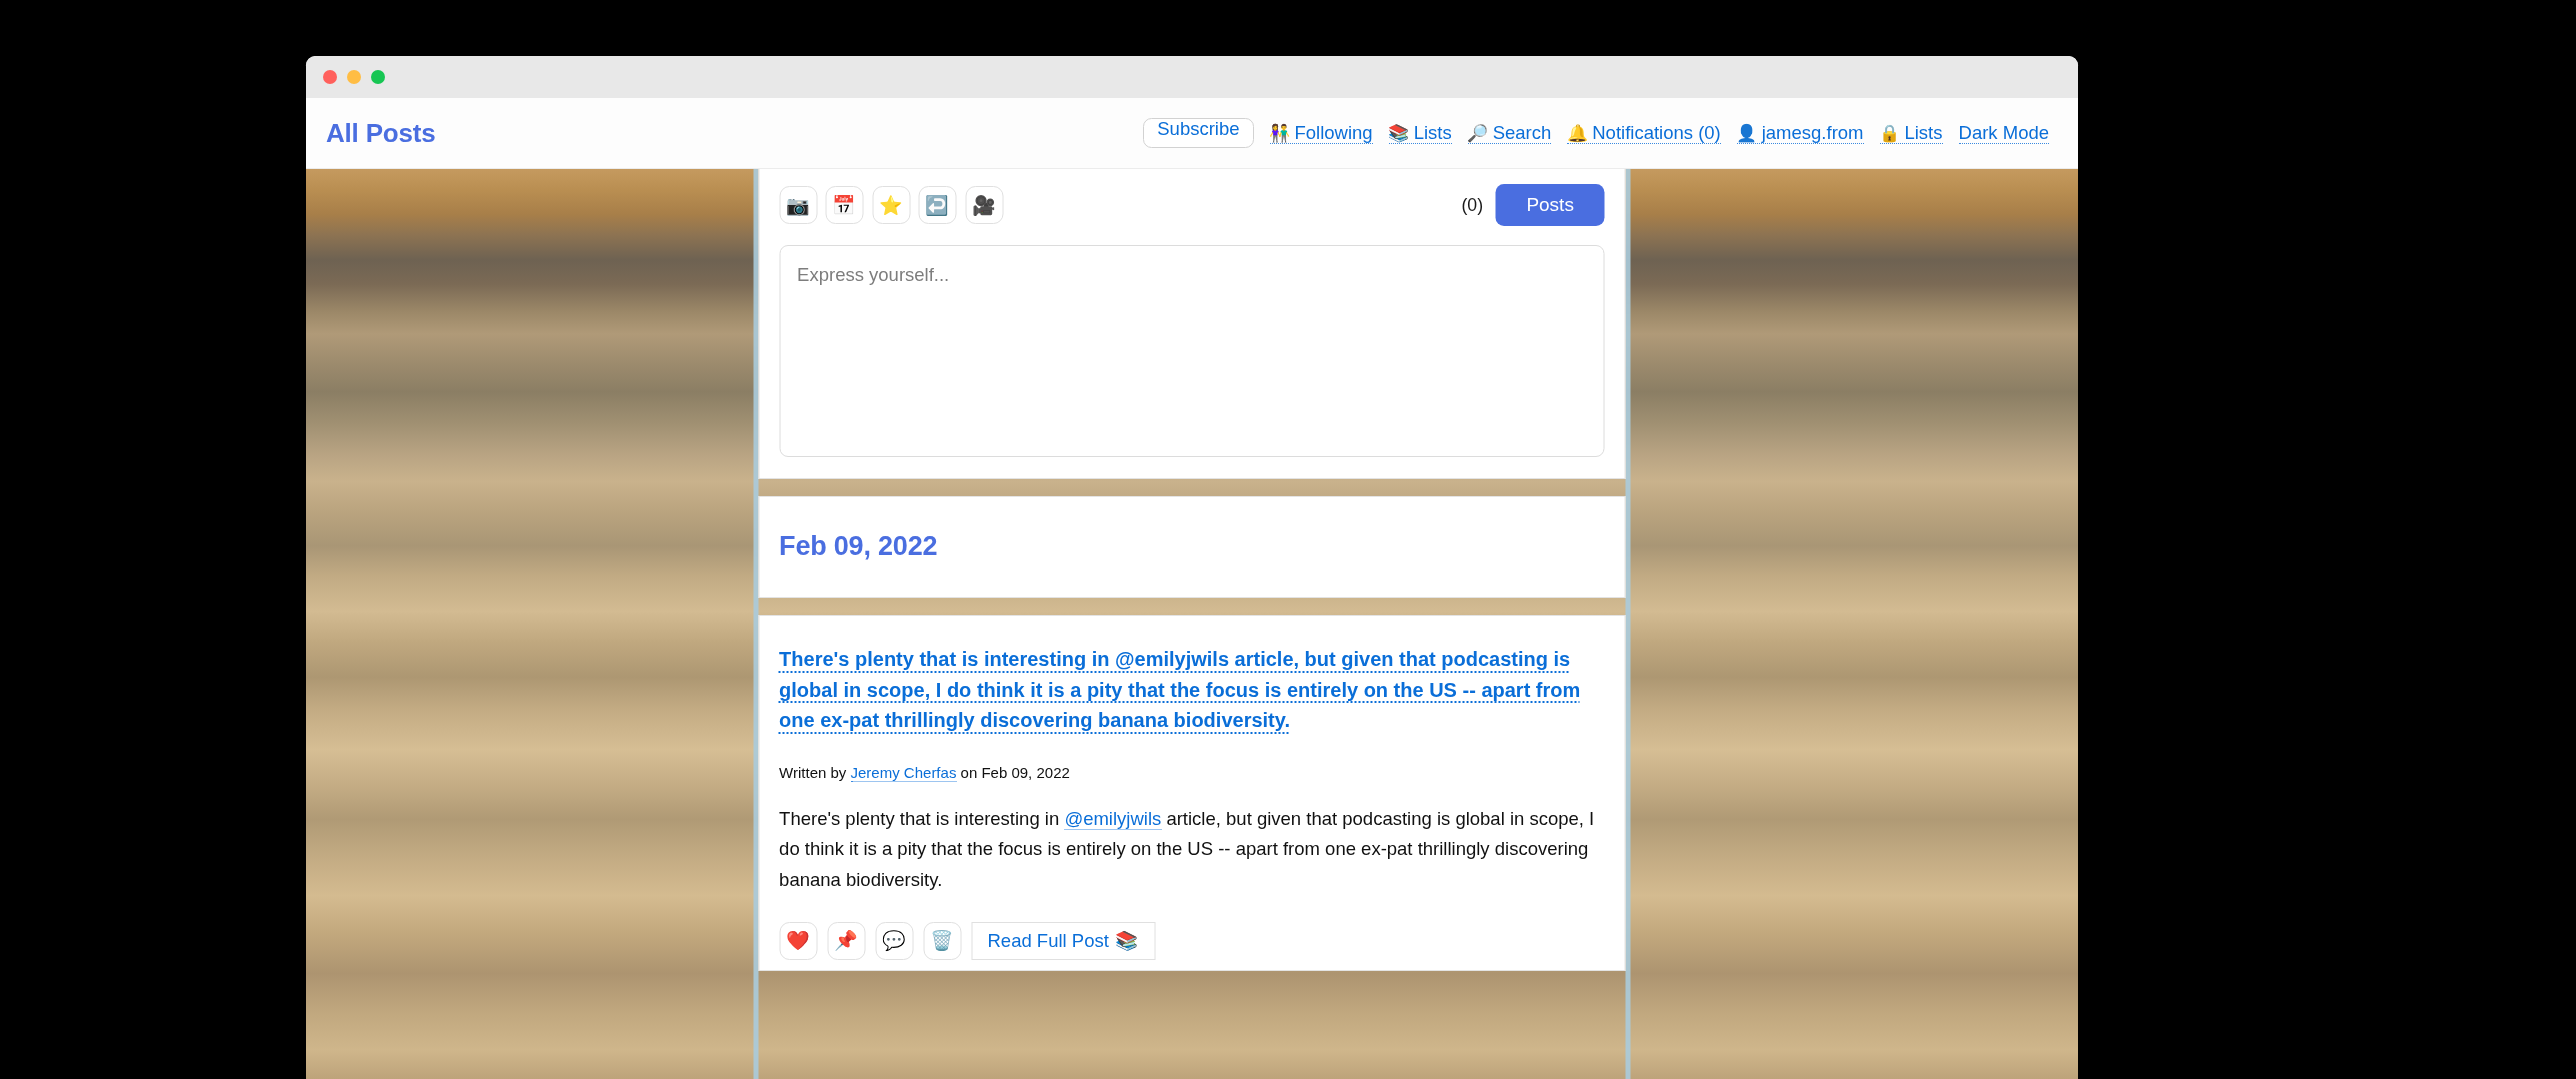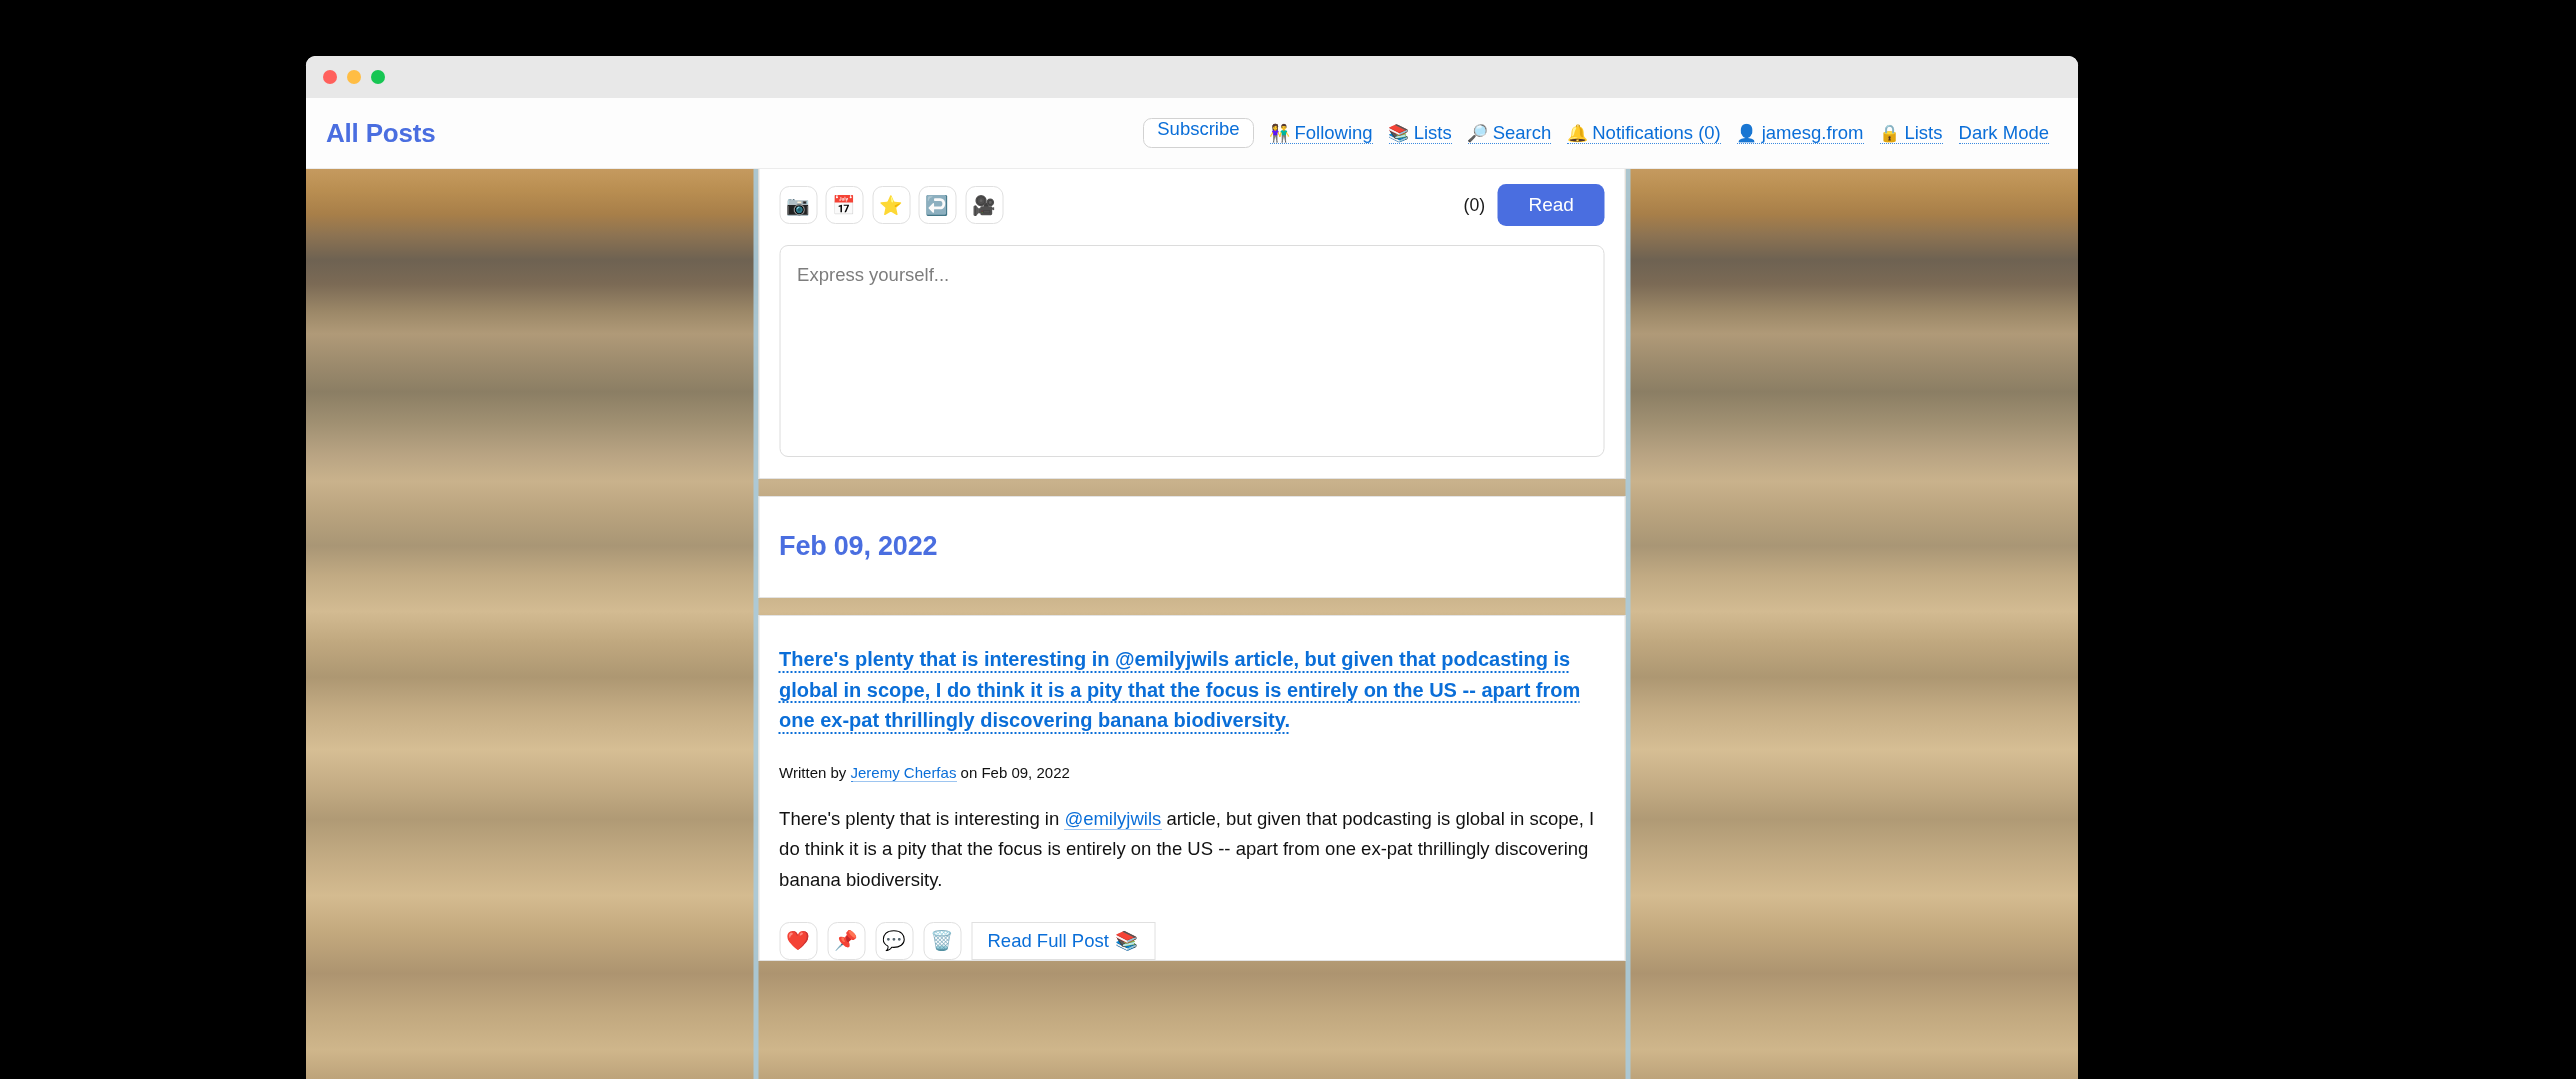--- a/index.html
+++ b/index.html
@@ -253,21 +253,21 @@
     color: #4a6ee0;
     font-size: 27px;
     font-weight: bold;
     letter-spacing: -0.2px;
   }
 
   
   #post-card {
     margin-top: 17px;
     border-top: 0.8px solid #e3e3e3;
-    padding: 28px 20px 0;
+    padding: 28px 20px 10px;
   }
   #post-title {
     display: block;
     color: #0a6ed8;
     font-size: 20px;
     font-weight: bold;
     line-height: 1.52;
     text-decoration: none;
     text-decoration-line: underline;
     text-decoration-style: dotted;
@@ -412,21 +412,21 @@
               </button>
               <button class="tool-button">
                 <span>↩️</span>
               </button>
               <button class="tool-button">
                 <span>🎥</span>
               </button>
             </div>
             <div id="compose-submit">
               <span id="char-count">(0)</span>
-              <button id="post-button">Read</button>
+              <button id="post-button">Posts</button>
             </div>
           </div>
           <textarea id="compose-textarea" placeholder="Express yourself..." style=""></textarea>
         </div>
 
         <div class="card" id="date-card">
           <div id="date-heading">Feb 09, 2022</div>
         </div>
 
         <div class="card" id="post-card">

